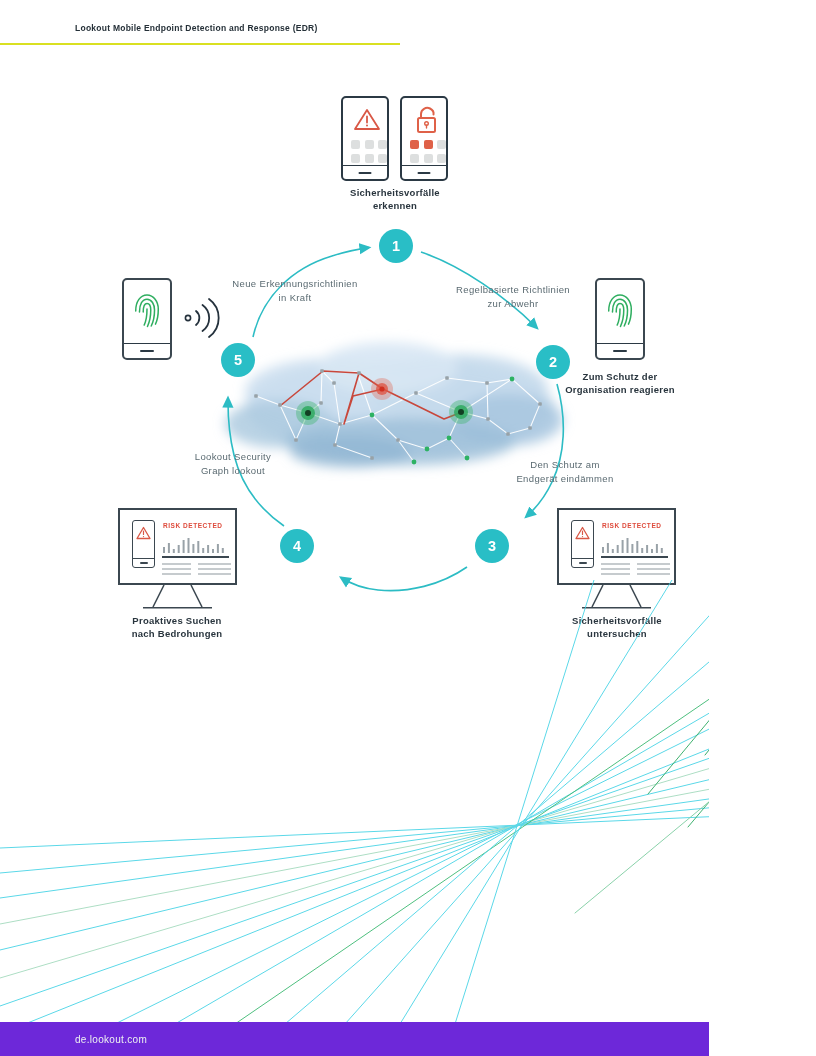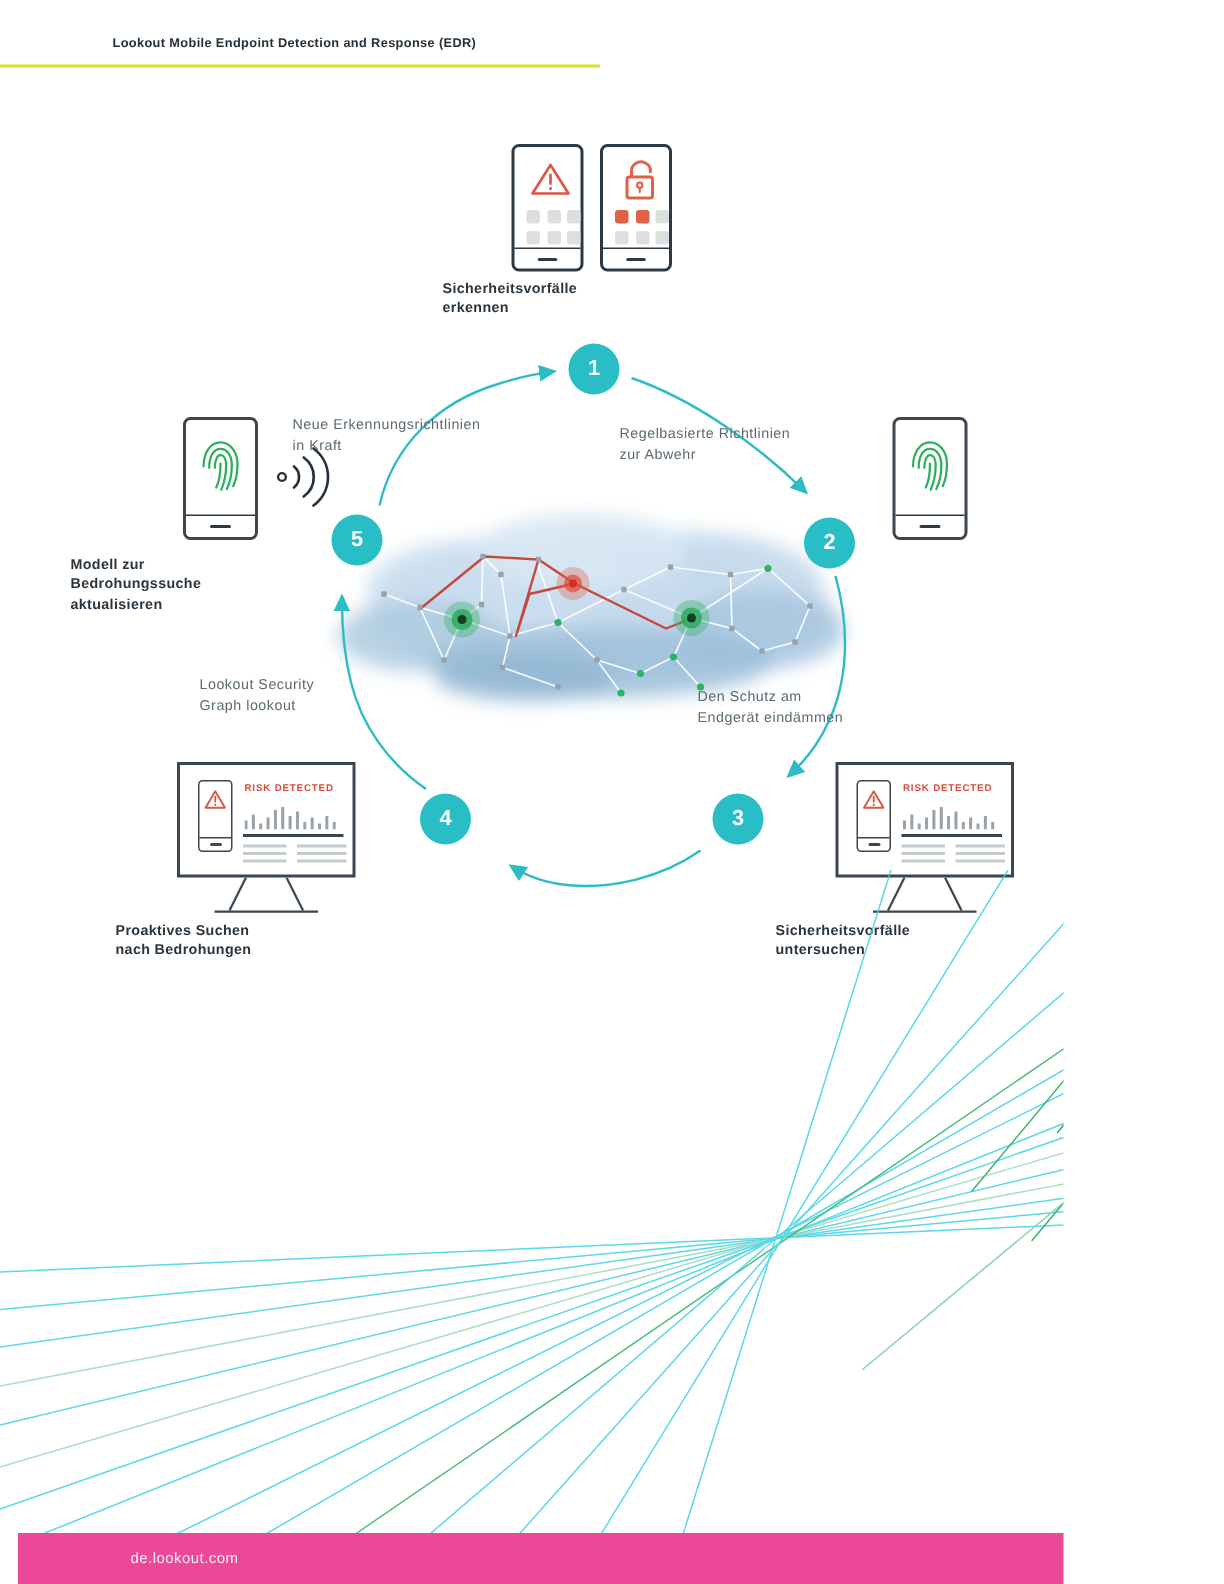--- a/index.html
+++ b/index.html
@@ -16,40 +16,40 @@
 
   
   .phone { border:2px solid #2B3944; border-radius:5px; background:#fff; }
   .phone-line { position:absolute; left:0; right:0; height:1.5px; background:#2B3944; }
   .phone-dash { position:absolute; left:50%; transform:translateX(-50%); height:1.8px; background:#2B3944; border-radius:1px; }
   .apps { position:absolute; display:grid; grid-template-columns:repeat(3,9px); gap:4.5px; }
   .app { width:9px; height:9px; border-radius:2px; background:#DDDFDF; }
   .app.alert { background:#DF6148; }
 
   
-  .lbl { white-space:pre-line; text-align:left; width:200px; }
+  .lbl { white-space:pre-line; text-align:center; width:200px; }
   .device-label { font-size:9.5px; font-weight:bold; color:#29353E; line-height:1.4; letter-spacing:0.25px; }
   .trans-label { font-size:9.5px; color:#5A6A71; line-height:1.45; letter-spacing:0.35px; }
 
   
   .step { width:34px; height:34px; border-radius:50%; background:#29BEC6; color:#fff;
           display:flex; align-items:center; justify-content:center;
           font-size:14.5px; font-weight:bold; }
 
   
   .monitor { width:119px; height:77px; border:2px solid #3B4750; background:#fff; }
   .mini-phone { position:absolute; left:12px; top:10px; width:23px; height:48px;
                 border:1.5px solid #3B4750; border-radius:3px; }
   .risk { position:absolute; left:43px; top:12px; font-size:6.5px; font-weight:bold;
           color:#DE4B3C; letter-spacing:0.55px; }
   .rule { position:absolute; left:42px; top:46px; width:67px; height:1.5px; background:#3B4750; }
   .tline { height:2px; background:#C6CBCE; margin-bottom:3px; }
   .tgroup { position:absolute; top:53px; }
 
-  .footer-bar { left:12px; top:1022px; width:710px; height:34px; background:#ec4899;
+  .footer-bar { left:0; top:1022px; width:710px; height:34px; background:#6d28d9;
                 display:flex; align-items:center; }
   .footer-url { margin-left:75px; font-size:10px; color:#EDF1F1; letter-spacing:0.3px; }
   .page-square { left:710px; top:1022px; width:34px; height:34px; background:#00BE4F;
                  display:flex; align-items:center; justify-content:center;
                  color:#fff; font-size:9.5px; font-weight:bold; }
   .green-block { left:746px; top:986px; width:70px; height:33px; background:#00BE4F; }
 </style>
 </head>
 <body>
 
@@ -222,36 +222,35 @@
       <g fill="none" stroke="#2FAE60" stroke-width="1.6" stroke-linecap="round">
         <path d="M5,22 C5,12 10,5 17,5 C24,5 29,12 29,20 C29,27 28,32 26,36"></path>
         <path d="M9,23 C9,15 12,9.5 17,9.5 C22,9.5 25,15 25,21 C25,28 24,33 21.5,38"></path>
         <path d="M13,23 C13,18 14.5,14 17,14 C19.5,14 21,17 21,21 C21,28 20,33 17.5,38.5"></path>
         <path d="M17,20 C17,25 16.5,32 14,37"></path>
       </g>
     </svg>
     <div class="phone-line" style="bottom:14px;"></div>
     <div class="phone-dash" style="bottom:6.5px;width:14px;"></div>
   </div>
-  <div class="abs lbl device-label" style="left:47px;top:370px;">Modell zur
-Bedrohungssuche
-aktualisieren</div>
 
   <div class="abs phone" style="left:595px;top:278px;width:50px;height:82px;border-color:#3B4750;">
     <svg class="abs" style="left:7px;top:9px;" width="32" height="42" viewBox="0 0 34 42">
       <g fill="none" stroke="#2FAE60" stroke-width="1.6" stroke-linecap="round">
         <path d="M5,22 C5,12 10,5 17,5 C24,5 29,12 29,20 C29,27 28,32 26,36"></path>
         <path d="M9,23 C9,15 12,9.5 17,9.5 C22,9.5 25,15 25,21 C25,28 24,33 21.5,38"></path>
         <path d="M13,23 C13,18 14.5,14 17,14 C19.5,14 21,17 21,21 C21,28 20,33 17.5,38.5"></path>
         <path d="M17,20 C17,25 16.5,32 14,37"></path>
       </g>
     </svg>
     <div class="phone-line" style="bottom:14px;"></div>
     <div class="phone-dash" style="bottom:6.5px;width:14px;"></div>
   </div>
+  <div class="abs lbl device-label" style="left:520px;top:370px;">Zum Schutz der
+Organisation reagieren</div>
 
   <div class="abs monitor" style="left:118px;top:508px;">
     <div class="mini-phone">
       <svg class="abs" style="left:3px;top:5px;" width="15" height="14" viewBox="0 0 15 14">
         <polygon points="7.5,1.5 14,12.5 1,12.5" fill="none" stroke="#D95846" stroke-width="1.3" stroke-linejoin="round"></polygon>
         <line x1="7.5" y1="5" x2="7.5" y2="8.5" stroke="#D95846" stroke-width="1.2" stroke-linecap="round"></line>
         <circle cx="7.5" cy="10.6" r="0.7" fill="#D95846"></circle>
       </svg>
       <div class="phone-line" style="bottom:8px;height:1.2px;background:#3B4750;"></div>
       <div class="phone-dash" style="bottom:3.5px;width:8px;height:1.4px;background:#3B4750;"></div>

